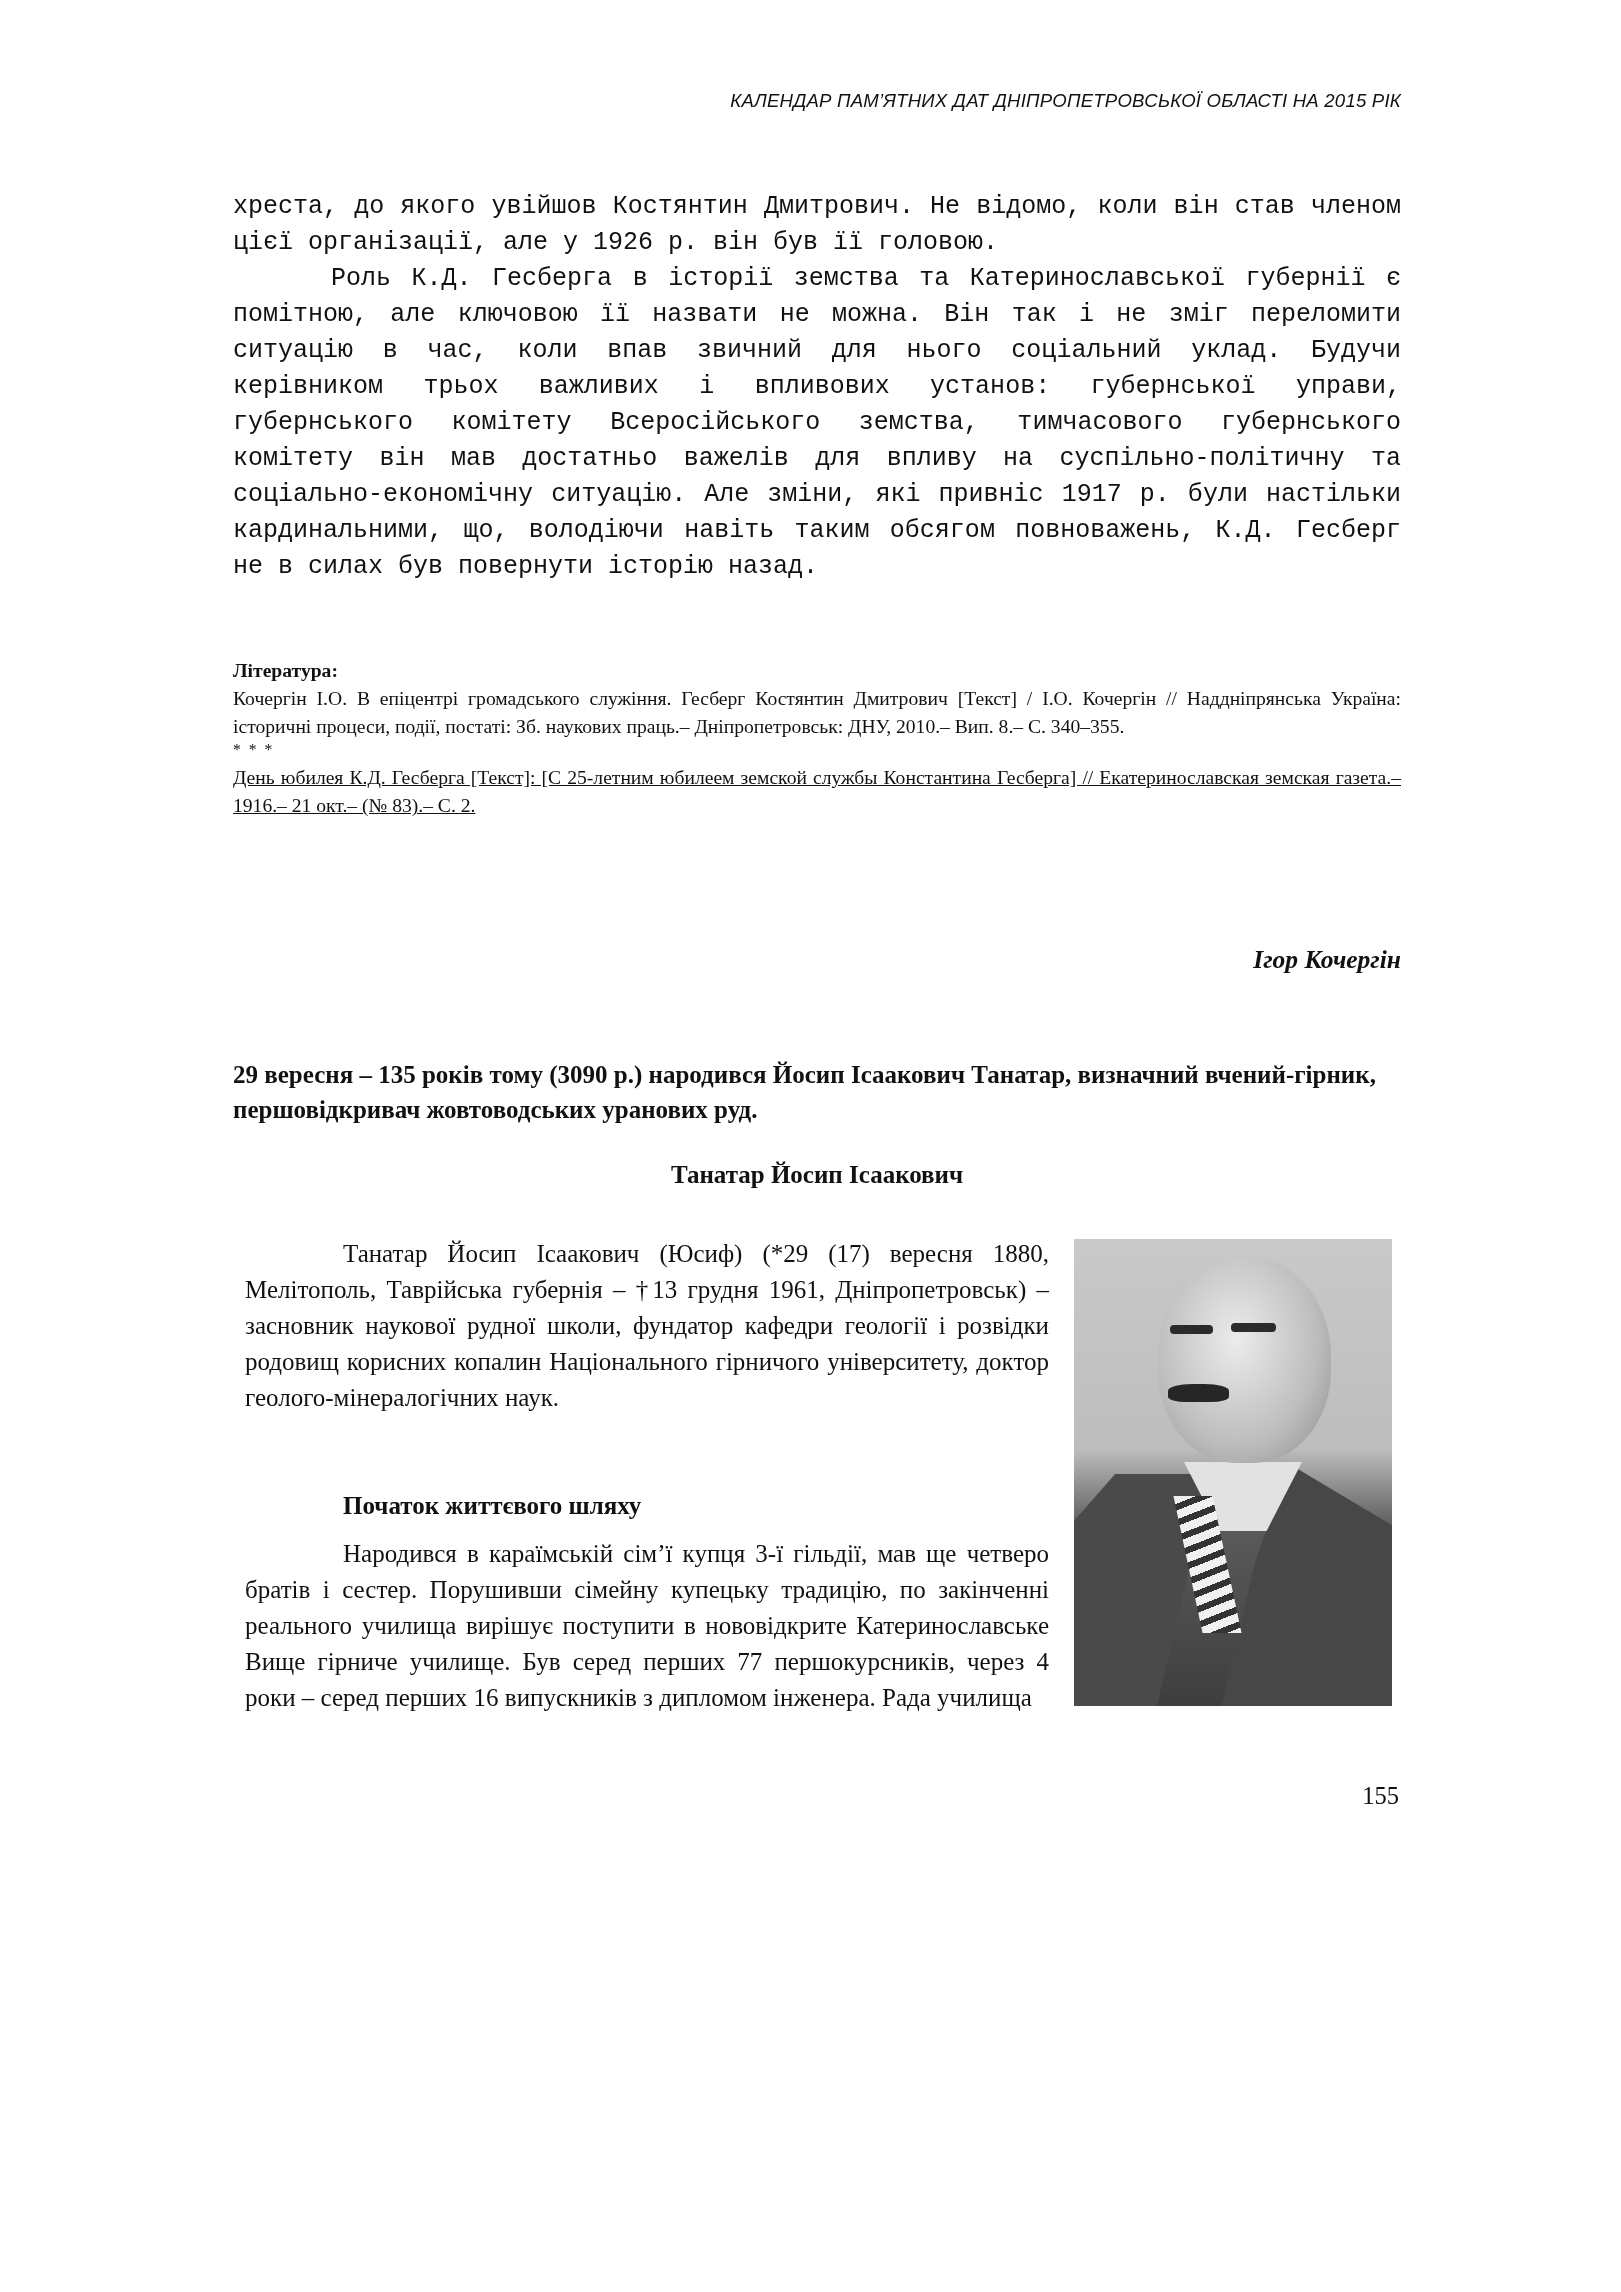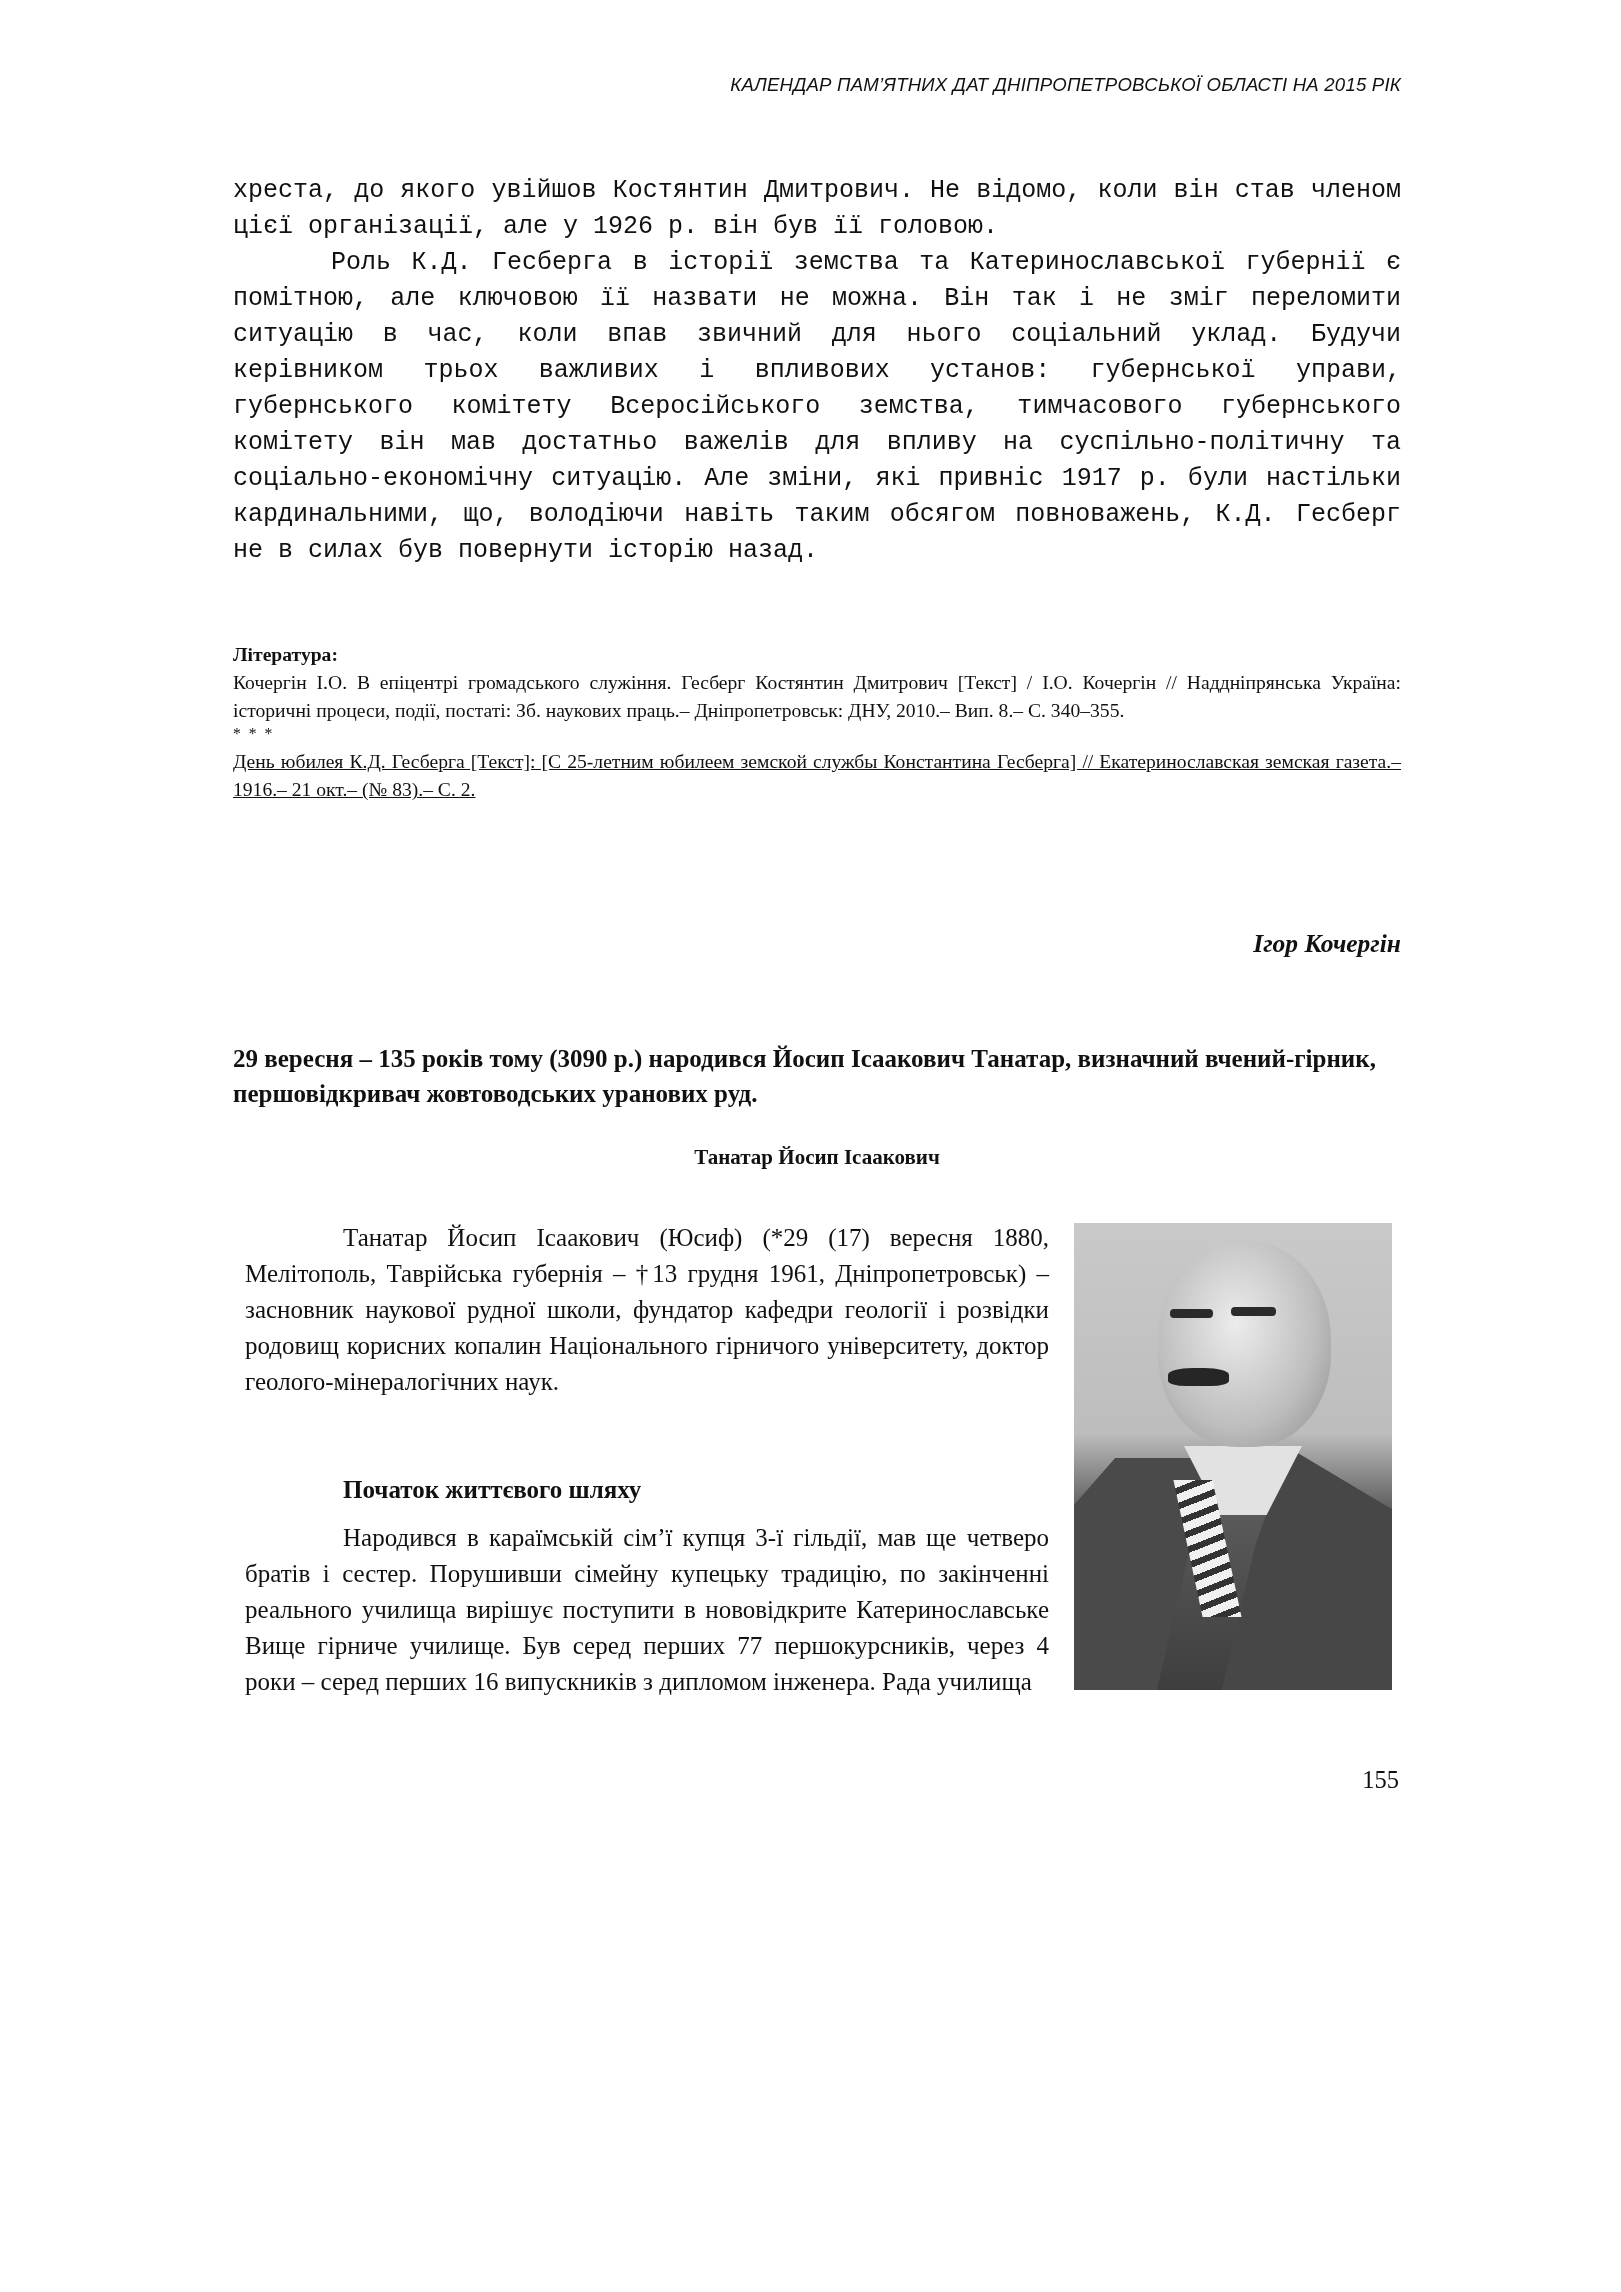--- a/index.html
+++ b/index.html
@@ -1,17 +1,17 @@
 <!DOCTYPE html>
 <html><head>
 <meta charset="utf-8">
 <style>
   html, body { margin: 0; padding: 0; background: #ffffff; }
   body { width: 1621px; height: 2293px; position: relative; overflow: hidden; color: #111; }
-  .page { position: absolute; left: 0; top: 0; width: 1621px; height: 1913px; }
+  .page { position: absolute; left: 0; top: 16px; width: 1621px; height: 1913px; }
   .running-header {
     position: absolute; top: 74px; left: 627px; width: 774px; text-align: right;
     font-family: "Liberation Sans", sans-serif; font-style: italic; font-size: 18.6px;
     letter-spacing: 0.2px; color: #111;
   }
   .body-text {
     position: absolute; left: 233px; width: 1168px;
     font-family: Liberation Mono, monospace; font-size: 25px; line-height: 36px;
     text-align: justify; color: #111;
   }
@@ -20,21 +20,21 @@
   .lit { position: absolute; left: 233px; top: 633px; width: 1168px;
     font-family: "Liberation Serif", serif; font-size: 19.6px; line-height: 28px; text-align: justify; color: #111; margin-top: 8px; }
   .lit p { margin: 0; }
   .lit-title { font-weight: bold; }
   .stars { font-size: 15.7px; line-height: 17.6px; letter-spacing: 2px; }
   .author { position: absolute; top: 929px; right: 220px;
     font-family: "Liberation Serif", serif; font-style: italic; font-weight: bold; font-size: 25.5px; color: #111; }
   .announce { position: absolute; left: 233px; top: 1041px; width: 1168px;
     font-family: "Liberation Serif", serif; font-weight: bold; font-size: 25px; line-height: 35px; color: #111; }
   .article-title { position: absolute; left: 233px; top: 1145px; width: 1168px; text-align: center;
-    font-family: "Liberation Serif", serif; font-weight: bold; font-size: 21px; color: #111; }
+    font-family: "Liberation Serif", serif; font-weight: bold; font-size: 25px; color: #111; }
   .col { position: absolute; left: 233px; width: 828px;
     font-family: "Liberation Serif", serif; font-size: 25px; line-height: 36px; text-align: justify; color: #111; }
   .col p { margin: 12px; }
   .col .sub { font-weight: bold; text-indent: 98px; }
   .photo { position: absolute; left: 1074px; top: 1223px; width: 318px; height: 467px;
     background: radial-gradient(ellipse 34% 30% at 55% 28%, #d8d8d8 0%, #b8b8b8 55%, transparent 70%),
                 linear-gradient(180deg, #c9c9c9 0%, #bdbdbd 45%, #5a5a5a 62%, #3e3e3e 100%);
     overflow: hidden; }
   .photo .head { position: absolute; left: 84px; top: 17.6px; width: 173px; height: 206px; border-radius: 48% 48% 45% 45%;
     background: radial-gradient(ellipse at 45% 40%, #ececec 0%, #bdbdbd 60%, #8a8a8a 100%); }

